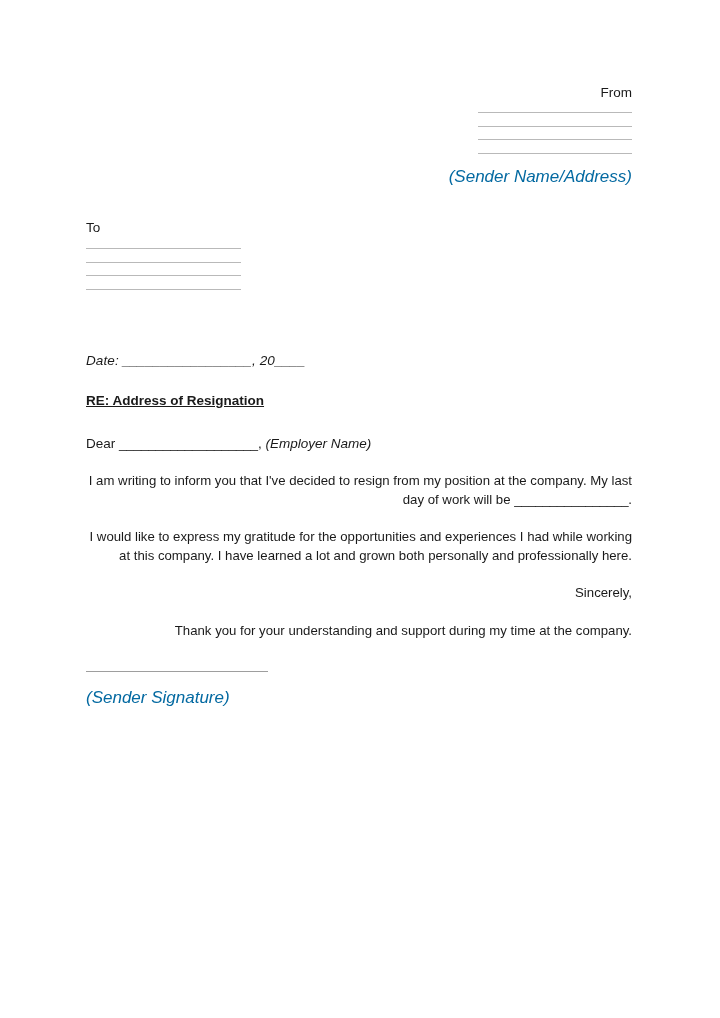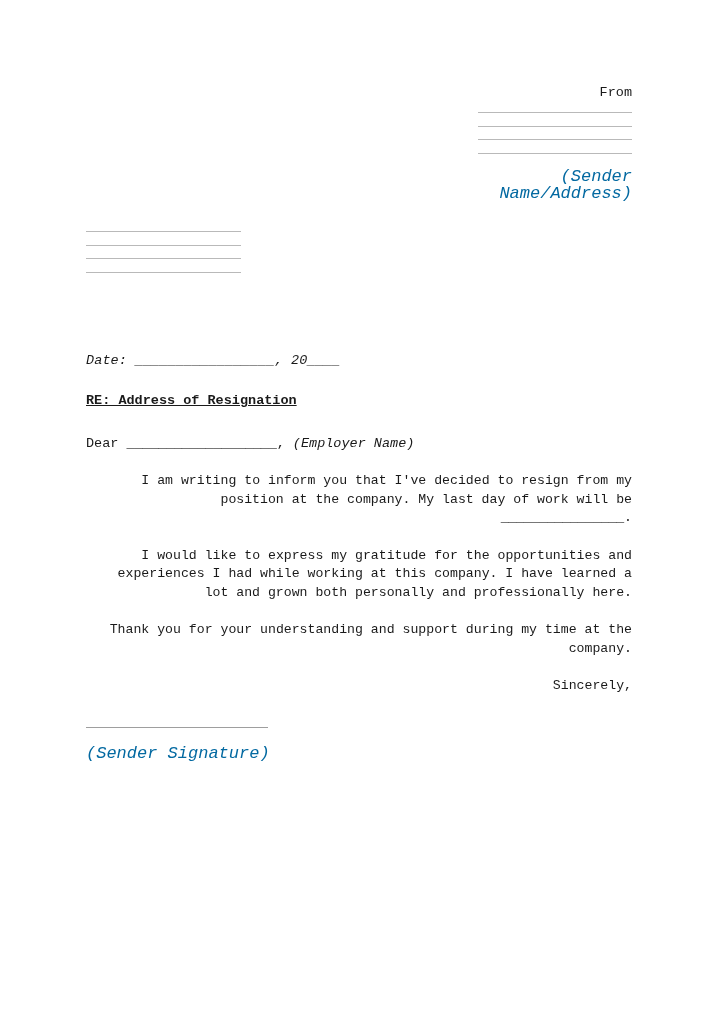--- a/index.html
+++ b/index.html
@@ -5,21 +5,21 @@
   html, body {
     margin: 0;
     padding: 0;
     background: #ffffff;
   }
   .page {
     position: relative;
     width: 720px;
     height: 858px;
     background: #ffffff;
-    font-family: Liberation Mono, monospace;
+    font-family: Liberation Sans, sans-serif;
     color: #1a1a1a;
     overflow: hidden;
   }
 
   
   .from-block {
     position: absolute;
     left: 420px;
     top: 84px;
     width: 212px;
@@ -135,20 +135,21 @@
     <div class="rule-stack-right">
       <div class="rule"></div>
       <div class="rule"></div>
       <div class="rule"></div>
       <div class="rule"></div>
     </div>
     <div class="caption from-caption">(Sender Name/Address)</div>
   </div>
 
   <div class="to-block">
+    <div class="to-label">To</div>
     <div class="rule-stack-left">
       <div class="rule"></div>
       <div class="rule"></div>
       <div class="rule"></div>
       <div class="rule"></div>
     </div>
   </div>
 
   <div class="body-col">
 
@@ -156,23 +157,23 @@
 
     <div class="re-row"><span class="re-heading">RE: Address of Resignation</span></div>
 
     <div class="salutation"><span>Dear</span> <span class="blank">___________________</span><span>, </span><span class="emph">(Employer Name)</span></div>
 
     <div class="para"><span>I am writing to inform you that I've decided to resign from my position at the company. My last day of work will be </span><span class="blank">________________</span><span>.</span></div>
 
     <div class="para">I would like to express my gratitude for the opportunities and experiences I had while working at this company. I have learned a lot and grown both personally and professionally here.</div>
 
 
+    <div class="para">Sincerely,</div>
+
     <div class="para">Thank you for your understanding and support during my time at the company.</div>
-
-    <div class="para">Sincerely,</div>
 
     <div class="sig-rule"></div>
 
     <div class="caption sig-caption">(Sender Signature)</div>
 
   </div>
 
 </div>
 
 </body></html>

